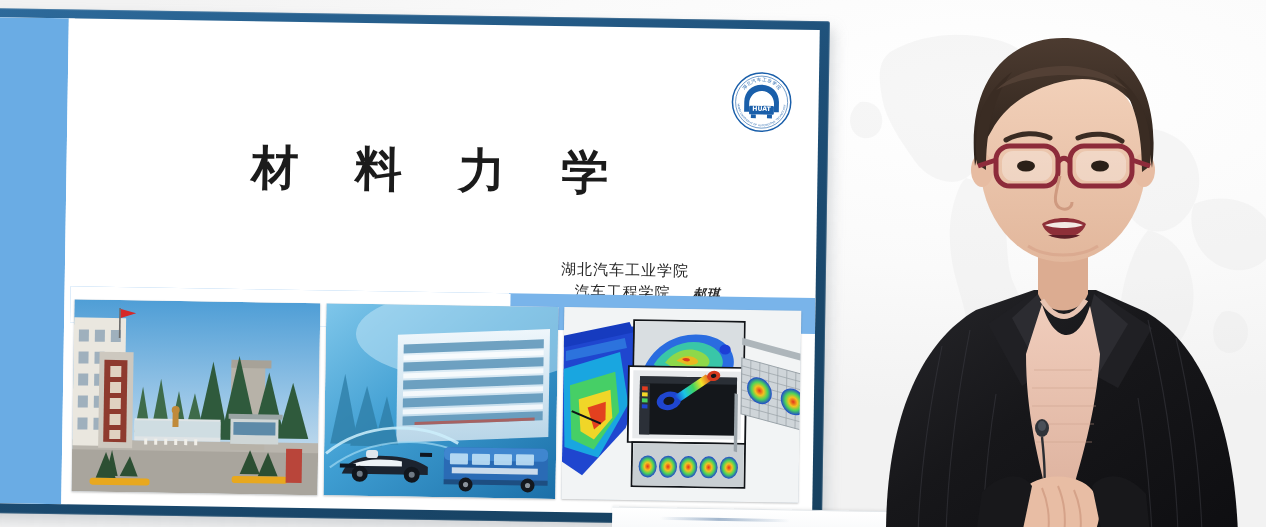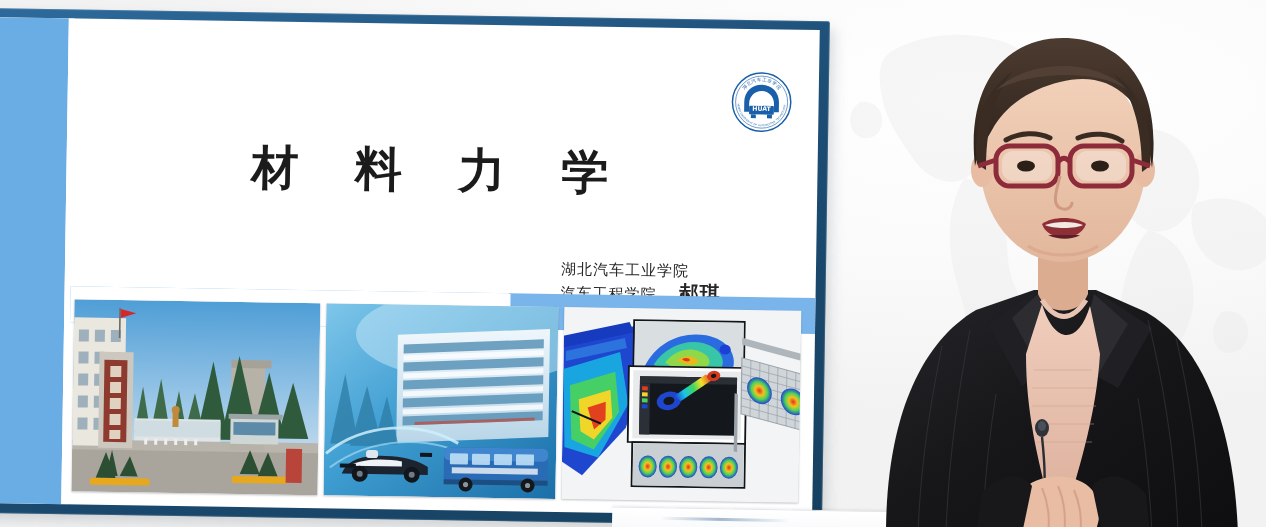--- a/index.html
+++ b/index.html
@@ -95,21 +95,21 @@
   }
   .sub-line1 {
     font-size: 15px; letter-spacing: 1px; line-height: 22px;
     padding-right: 36px;
   }
   .sub-line2 {
     font-size: 15px; letter-spacing: 1px; line-height: 22px;
     display: flex; justify-content: flex-end; align-items: baseline; gap: 22px;
     padding-right: 4px;
   }
-  .presenter-name { font-weight: 700; font-size: 20px; letter-spacing: 1px; }
+  .presenter-name { font-weight: 700; font-size: 13px; letter-spacing: 1px; font-style: italic; }
 
   
   .logo {
     position: absolute; right: 26px; top: 42px;
     width: 62px; height: 62px;
   }
   .logo svg { width:100%; height:100%; display:block; }
 
   
   .blue-band {

